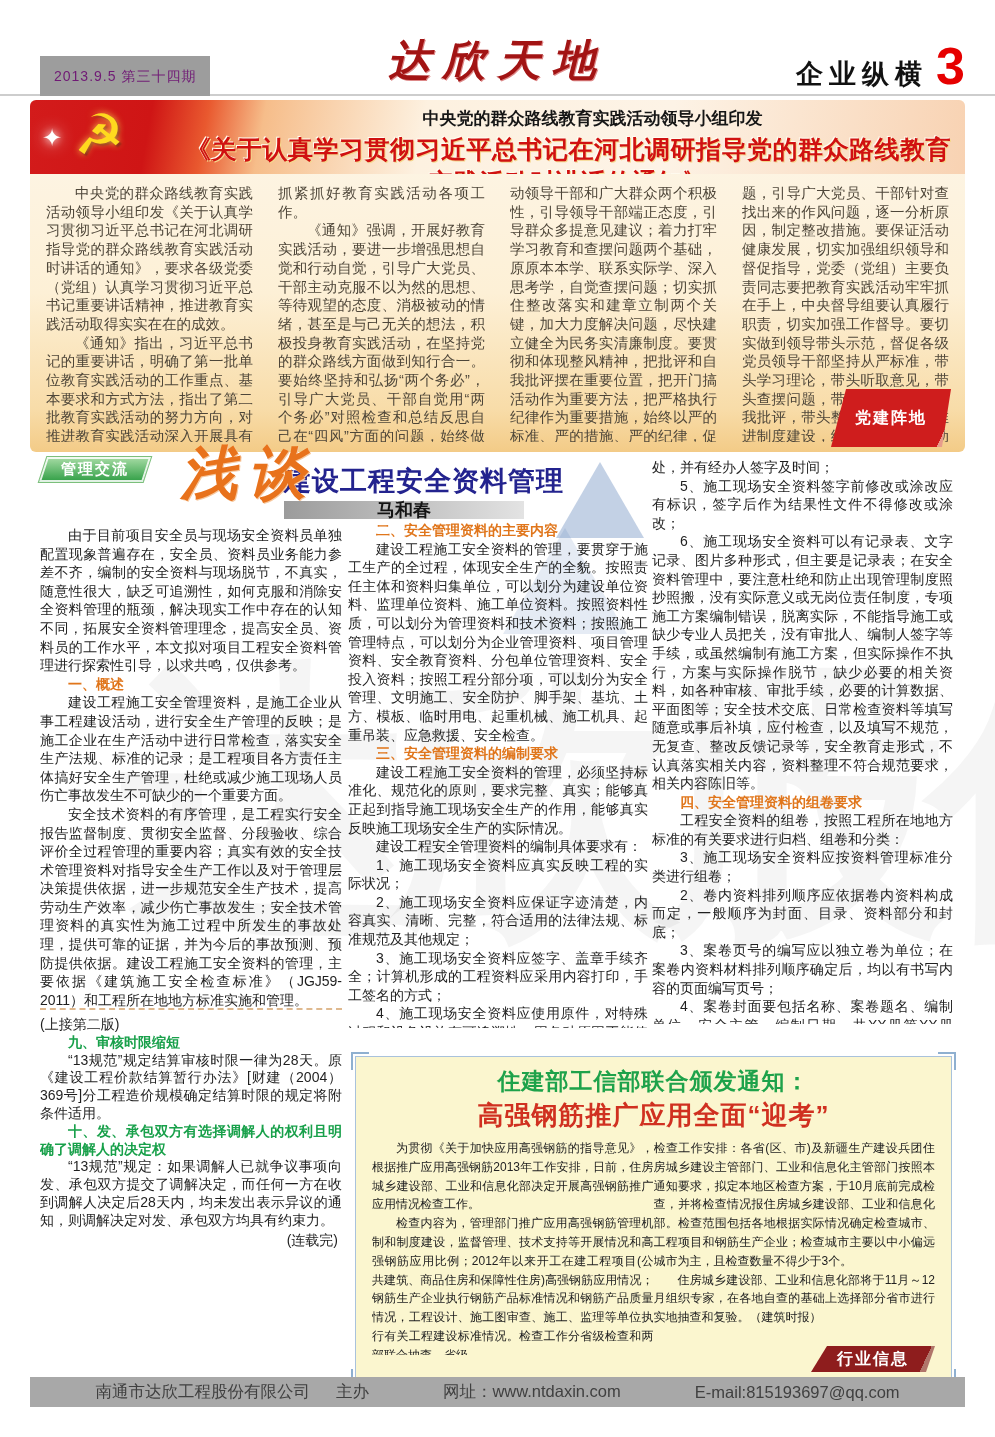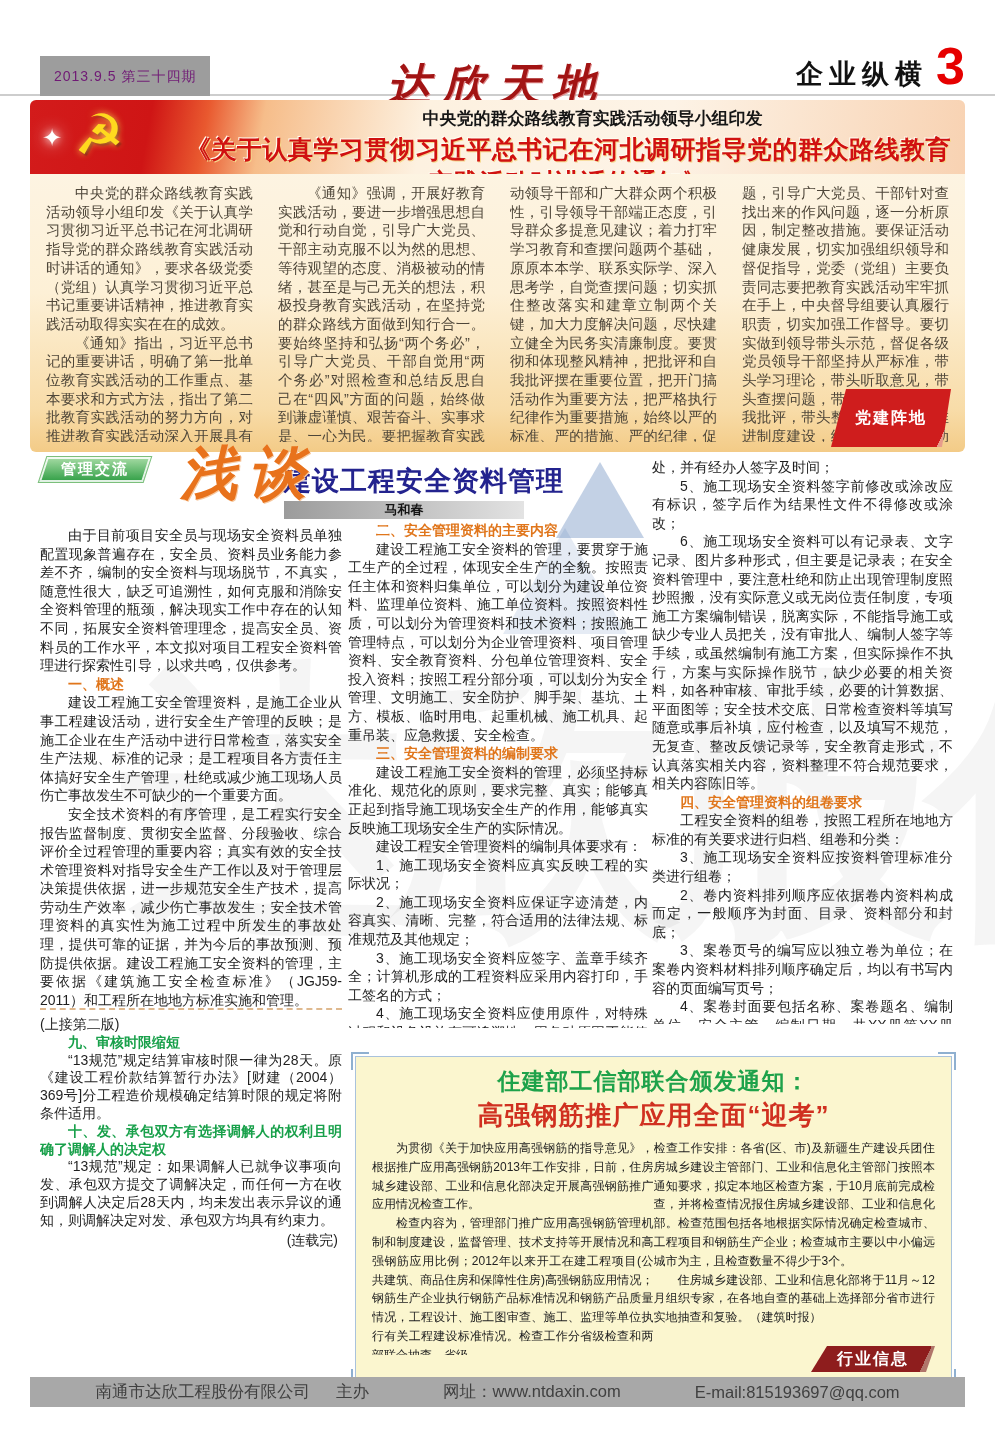--- a/index.html
+++ b/index.html
@@ -3,21 +3,21 @@
 <meta charset="utf-8">
 <style>
   html,body{margin:0;padding:0;background:#e9e9e9;}
   .page{position:relative;width:995px;height:1437px;background:#ffffff;margin:0 auto;
         overflow:hidden;font-family:"Liberation Sans",sans-serif;}
   .abs{position:absolute;}
 
   
   .issue-badge{left:40px;top:56px;height:24px;line-height:24px;padding:8px 14px;
     background:#9d9d9d;color:#701a75;font-size:14px;letter-spacing:1px;z-index:3;}
-  .masthead{left:0;right:0;top:56px;text-align:center;z-index:2;
+  .masthead{left:0;right:0;top:32px;text-align:center;z-index:2;
     font-family:"DejaVu Serif",serif;font-style:italic;font-weight:bold;
     font-size:43px;color:#a21414;letter-spacing:12px;text-shadow:1px 1px 0 #d88;}
   .section-block{right:30px;top:40px;display:flex;align-items:flex-start;z-index:3;}
   .section-name{font-size:27px;font-weight:bold;color:#111;letter-spacing:6px;margin-top:16px;}
   .page-number{font-size:52px;font-weight:bold;color:#e60000;line-height:1;margin-left:8px;}
   .header-rule{left:0;right:0;top:94px;height:2px;background:#cdcdcd;z-index:1;}
 
   
   .top-box{left:30px;top:100px;width:935px;height:352px;border-radius:6px;z-index:2;
     background:linear-gradient(180deg,#fdf6e9 0%,#fdf0d6 55%,#f8dca8 88%,#f3cb87 100%);}
@@ -61,21 +61,21 @@
     box-shadow:inset 0 0 0 2px rgba(255,255,255,.85);padding:3px 18px;}
   .badge-green span{display:inline-block;transform:skewX(18deg);
     color:#fff;font-size:15px;font-weight:bold;letter-spacing:2px;}
   .title-script{left:180px;top:444px;z-index:3;font-family:"DejaVu Serif",serif;
     font-style:italic;font-weight:bold;font-size:58px;line-height:1;color:#e8721c;
     letter-spacing:10px;text-shadow:1px 1px 0 #f7c9a0;}
   .title-main{left:284px;top:463px;z-index:3;font-size:27px;font-weight:bold;
     color:#23238e;letter-spacing:1px;}
   .author-bar{left:284px;top:501px;width:240px;height:18px;z-index:3;text-align:center;
     background:linear-gradient(90deg,#9b9b9b,#e3e3e3);
-    font-size:13px;font-weight:bold;color:#141414;line-height:18px;}
+    font-size:18px;font-weight:bold;color:#141414;line-height:18px;}
 
   .mid-col{z-index:2;font-size:14px;line-height:18.6px;color:#1f1f1f;text-align:justify;overflow:hidden;}
   .col-left{left:40px;top:526px;width:302px;height:482px;}
   .col-center{left:348px;top:521px;width:300px;height:507px;}
   .col-right{left:652px;top:458px;width:301px;height:566px;}
   .ho{color:#e0761c;font-weight:bold;text-indent:2em;margin:0;}
   .hg{color:#18a04a;font-weight:bold;text-indent:2em;margin:0;}
 
   .divider{left:40px;top:1008px;width:302px;height:0;border-top:2px dashed #dfb98f;z-index:2;}
   .cont-box{left:40px;top:1016px;width:302px;height:346px;}
@@ -131,20 +131,21 @@
       <span class="party-emblem">☭</span>
       <div class="kicker">中央党的群众路线教育实践活动领导小组印发</div>
       <div class="headline">《关于认真学习贯彻习近平总书记在河北调研指导党的群众路线教育实践活动时讲话的通知》</div>
     </div>
     <div class="top-cols">
       <div class="top-col">
         <p class="ind">中央党的群众路线教育实践活动领导小组印发《关于认真学习贯彻习近平总书记在河北调研指导党的群众路线教育实践活动时讲话的通知》，要求各级党委（党组）认真学习贯彻习近平总书记重要讲话精神，推进教育实践活动取得实实在在的成效。</p>
         <p class="ind">《通知》指出，习近平总书记的重要讲话，明确了第一批单位教育实践活动的工作重点、基本要求和方式方法，指出了第二批教育实践活动的努力方向，对推进教育实践活动深入开展具有重要的指导意义。各级党组织和广大党员、干部要按照讲话精神，</p>
       </div>
       <div class="top-col">
+        <p class="noind">抓紧抓好教育实践活动各项工作。</p>
         <p class="ind">《通知》强调，开展好教育实践活动，要进一步增强思想自觉和行动自觉，引导广大党员、干部主动克服不以为然的思想、等待观望的态度、消极被动的情绪，甚至是与己无关的想法，积极投身教育实践活动，在坚持党的群众路线方面做到知行合一。要始终坚持和弘扬“两个务必”，引导广大党员、干部自觉用“两个务必”对照检查和总结反思自己在“四风”方面的问题，始终做到谦虚谨慎、艰苦奋斗、实事求是、一心为民。要把握教育实践活动的三大关系，充分调</p>
       </div>
       <div class="top-col">
         <p class="noind">动领导干部和广大群众两个积极性，引导领导干部端正态度，引导群众多提意见建议；着力打牢学习教育和查摆问题两个基础，原原本本学、联系实际学、深入思考学，自觉查摆问题；切实抓住整改落实和建章立制两个关键，加大力度解决问题，尽快建立健全为民务实清廉制度。要贯彻和体现整风精神，把批评和自我批评摆在重要位置，把开门搞活动作为重要方法，把严格执行纪律作为重要措施，始终以严的标准、严的措施、严的纪律，促使党员、干部积极主动查找和解决问题。要着力解决突出问</p>
       </div>
       <div class="top-col">
         <p class="noind">题，引导广大党员、干部针对查找出来的作风问题，逐一分析原因，制定整改措施。要保证活动健康发展，切实加强组织领导和督促指导，党委（党组）主要负责同志要把教育实践活动牢牢抓在手上，中央督导组要认真履行职责，切实加强工作督导。要切实做到领导带头示范，督促各级党员领导干部坚持从严标准，带头学习理论，带头听取意见，带头查摆问题，带头开展批评和自我批评，带头整改落实，带头推进制度建设，结合教育实践活动加强领导班子思想政治建设。(新华网)</p>
       </div>
     </div>
     <div class="badge-dangjian">党建阵地</div>

